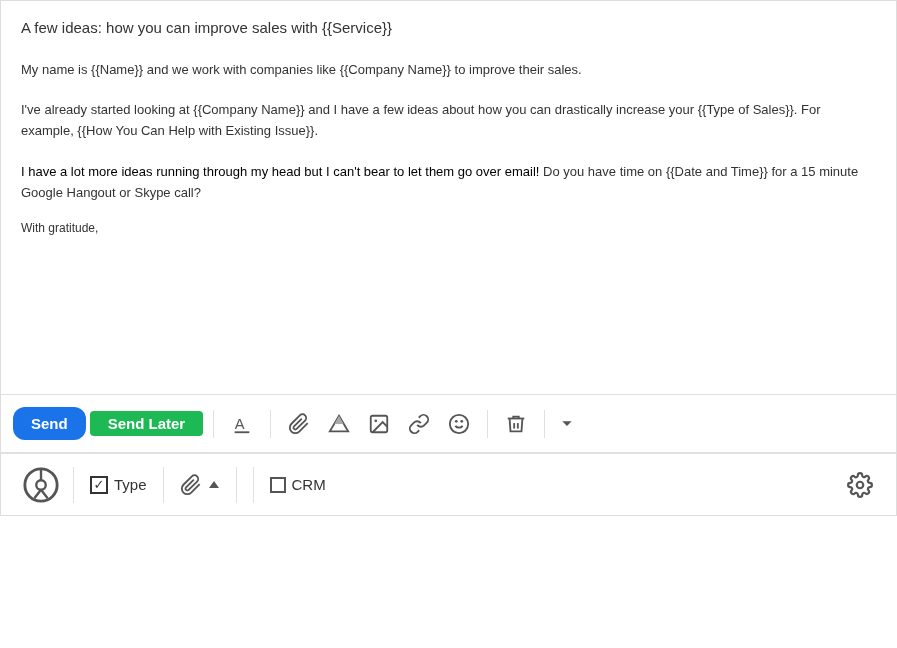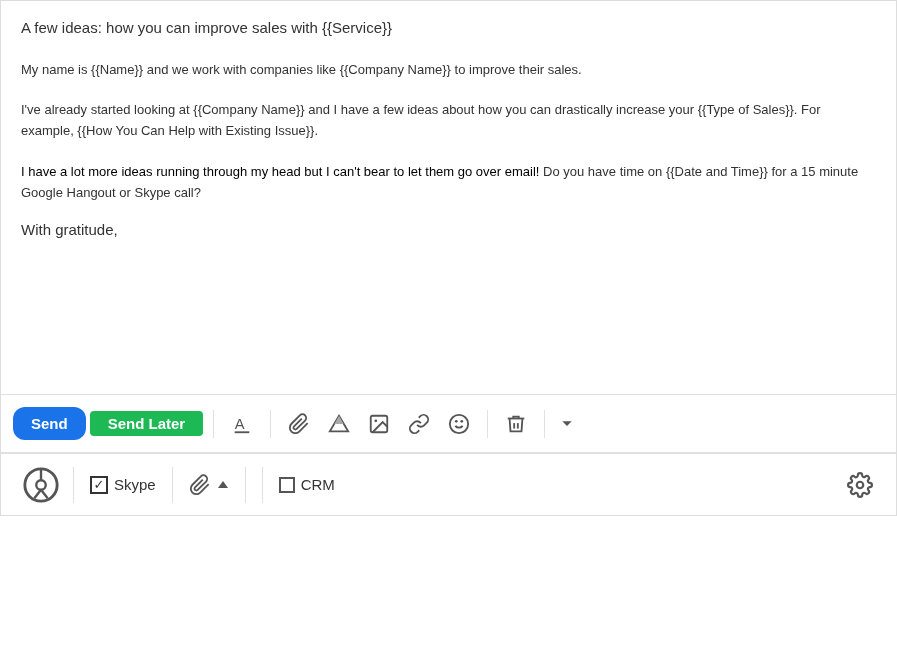--- a/index.html
+++ b/index.html
@@ -62,21 +62,21 @@
       margin-bottom: 18px;
       margin-top: 20px;
     }
 
     .paragraph.bold-emphasis strong {
       font-weight: normal;
       color: #000;
     }
 
     .signature {
-      font-size: 15px;
+      font-size: 12px;
       color: #333;
       margin-top: 4px;
     }
 
     
     .toolbar {
       display: flex;
       align-items: center;
       padding: 10px 12px;
       border-bottom: 1px solid #e0e0e0;
@@ -328,21 +328,21 @@
         <line x1="20" y1="25" x2="27" y2="34" stroke="#555" stroke-width="2.5"></line>
       </svg>
     </div>
 
     <div class="bottom-separator"></div>
 
     <div class="bottom-item">
       <div class="check-icon">
         <span class="check-mark">✓</span>
       </div>
-      <span>Skype</span>
+      <span>Type</span>
     </div>
 
     <div class="bottom-separator"></div>
 
     <div class="bottom-item">
       <svg viewBox="0 0 24 24" width="22" height="22" style="fill:none;stroke:#555;stroke-width:2">
         <path d="M21.44 11.05l-9.19 9.19a6 6 0 0 1-8.49-8.49l9.19-9.19a4 4 0 0 1 5.66 5.66l-9.2 9.19a2 2 0 0 1-2.83-2.83l8.49-8.48"></path>
       </svg>
       <svg viewBox="0 0 12 12" width="12" height="12" style="fill:#555">
         <polygon points="6,2 11,9 1,9"></polygon>

